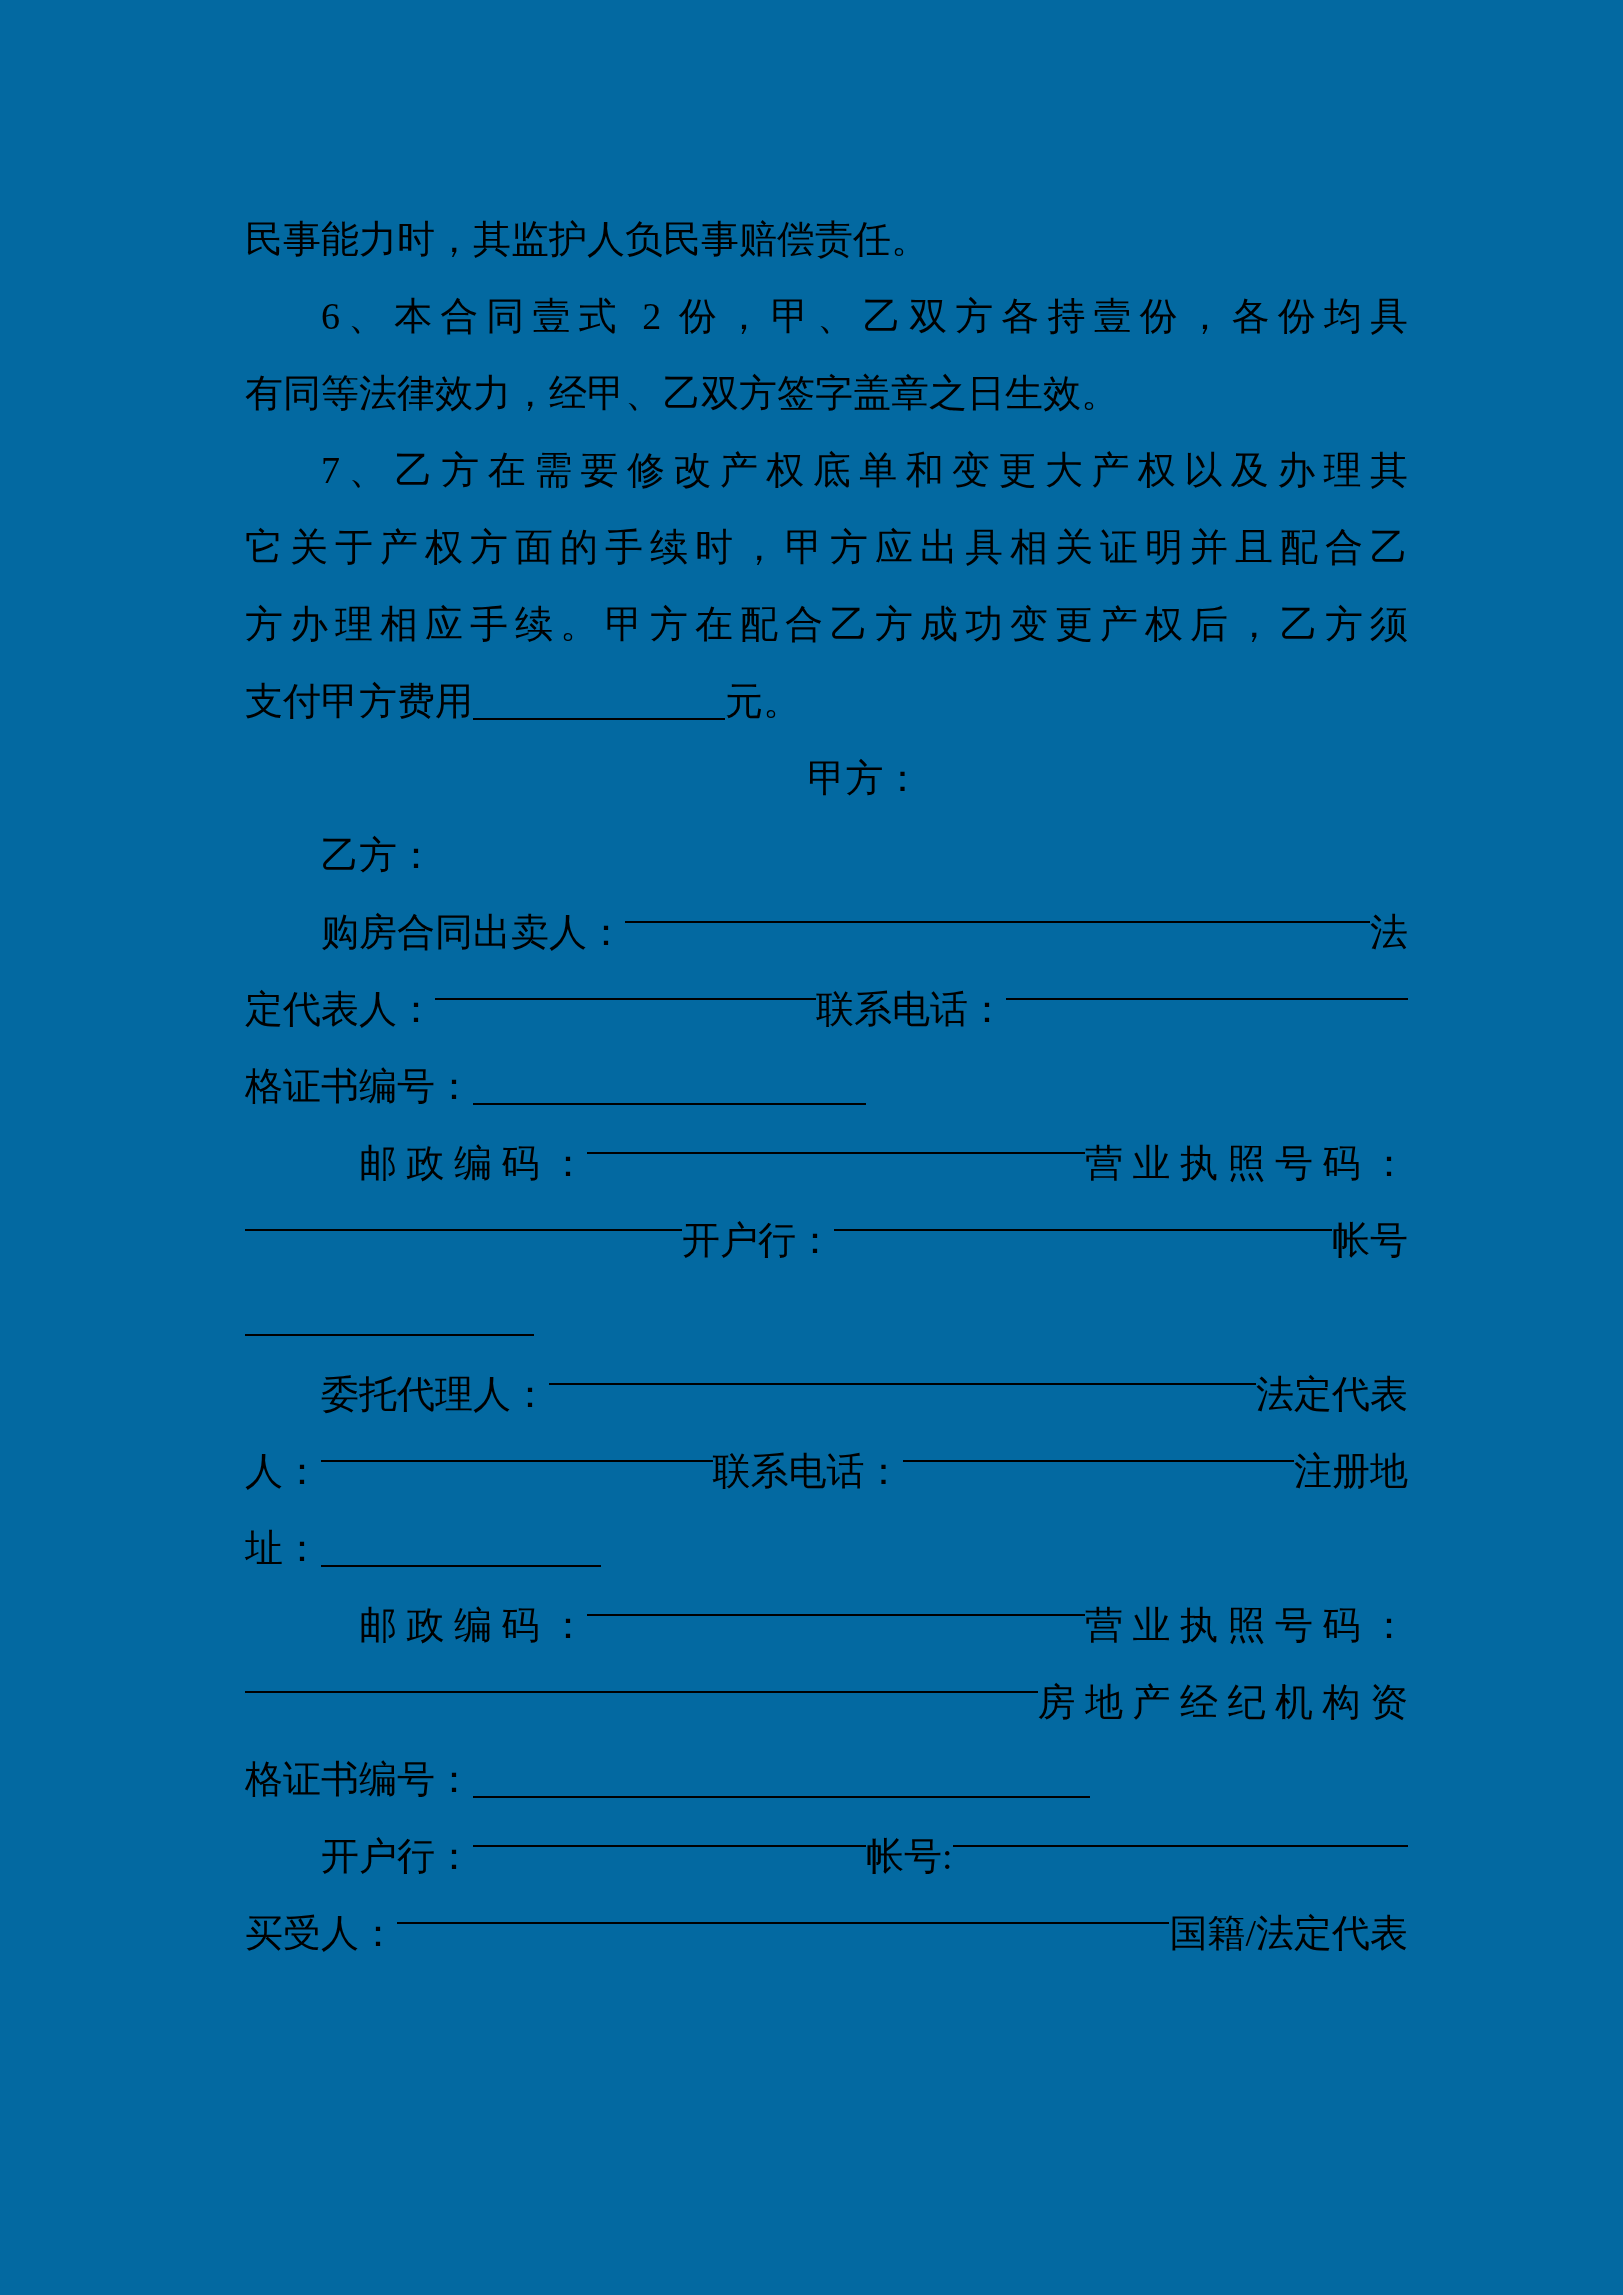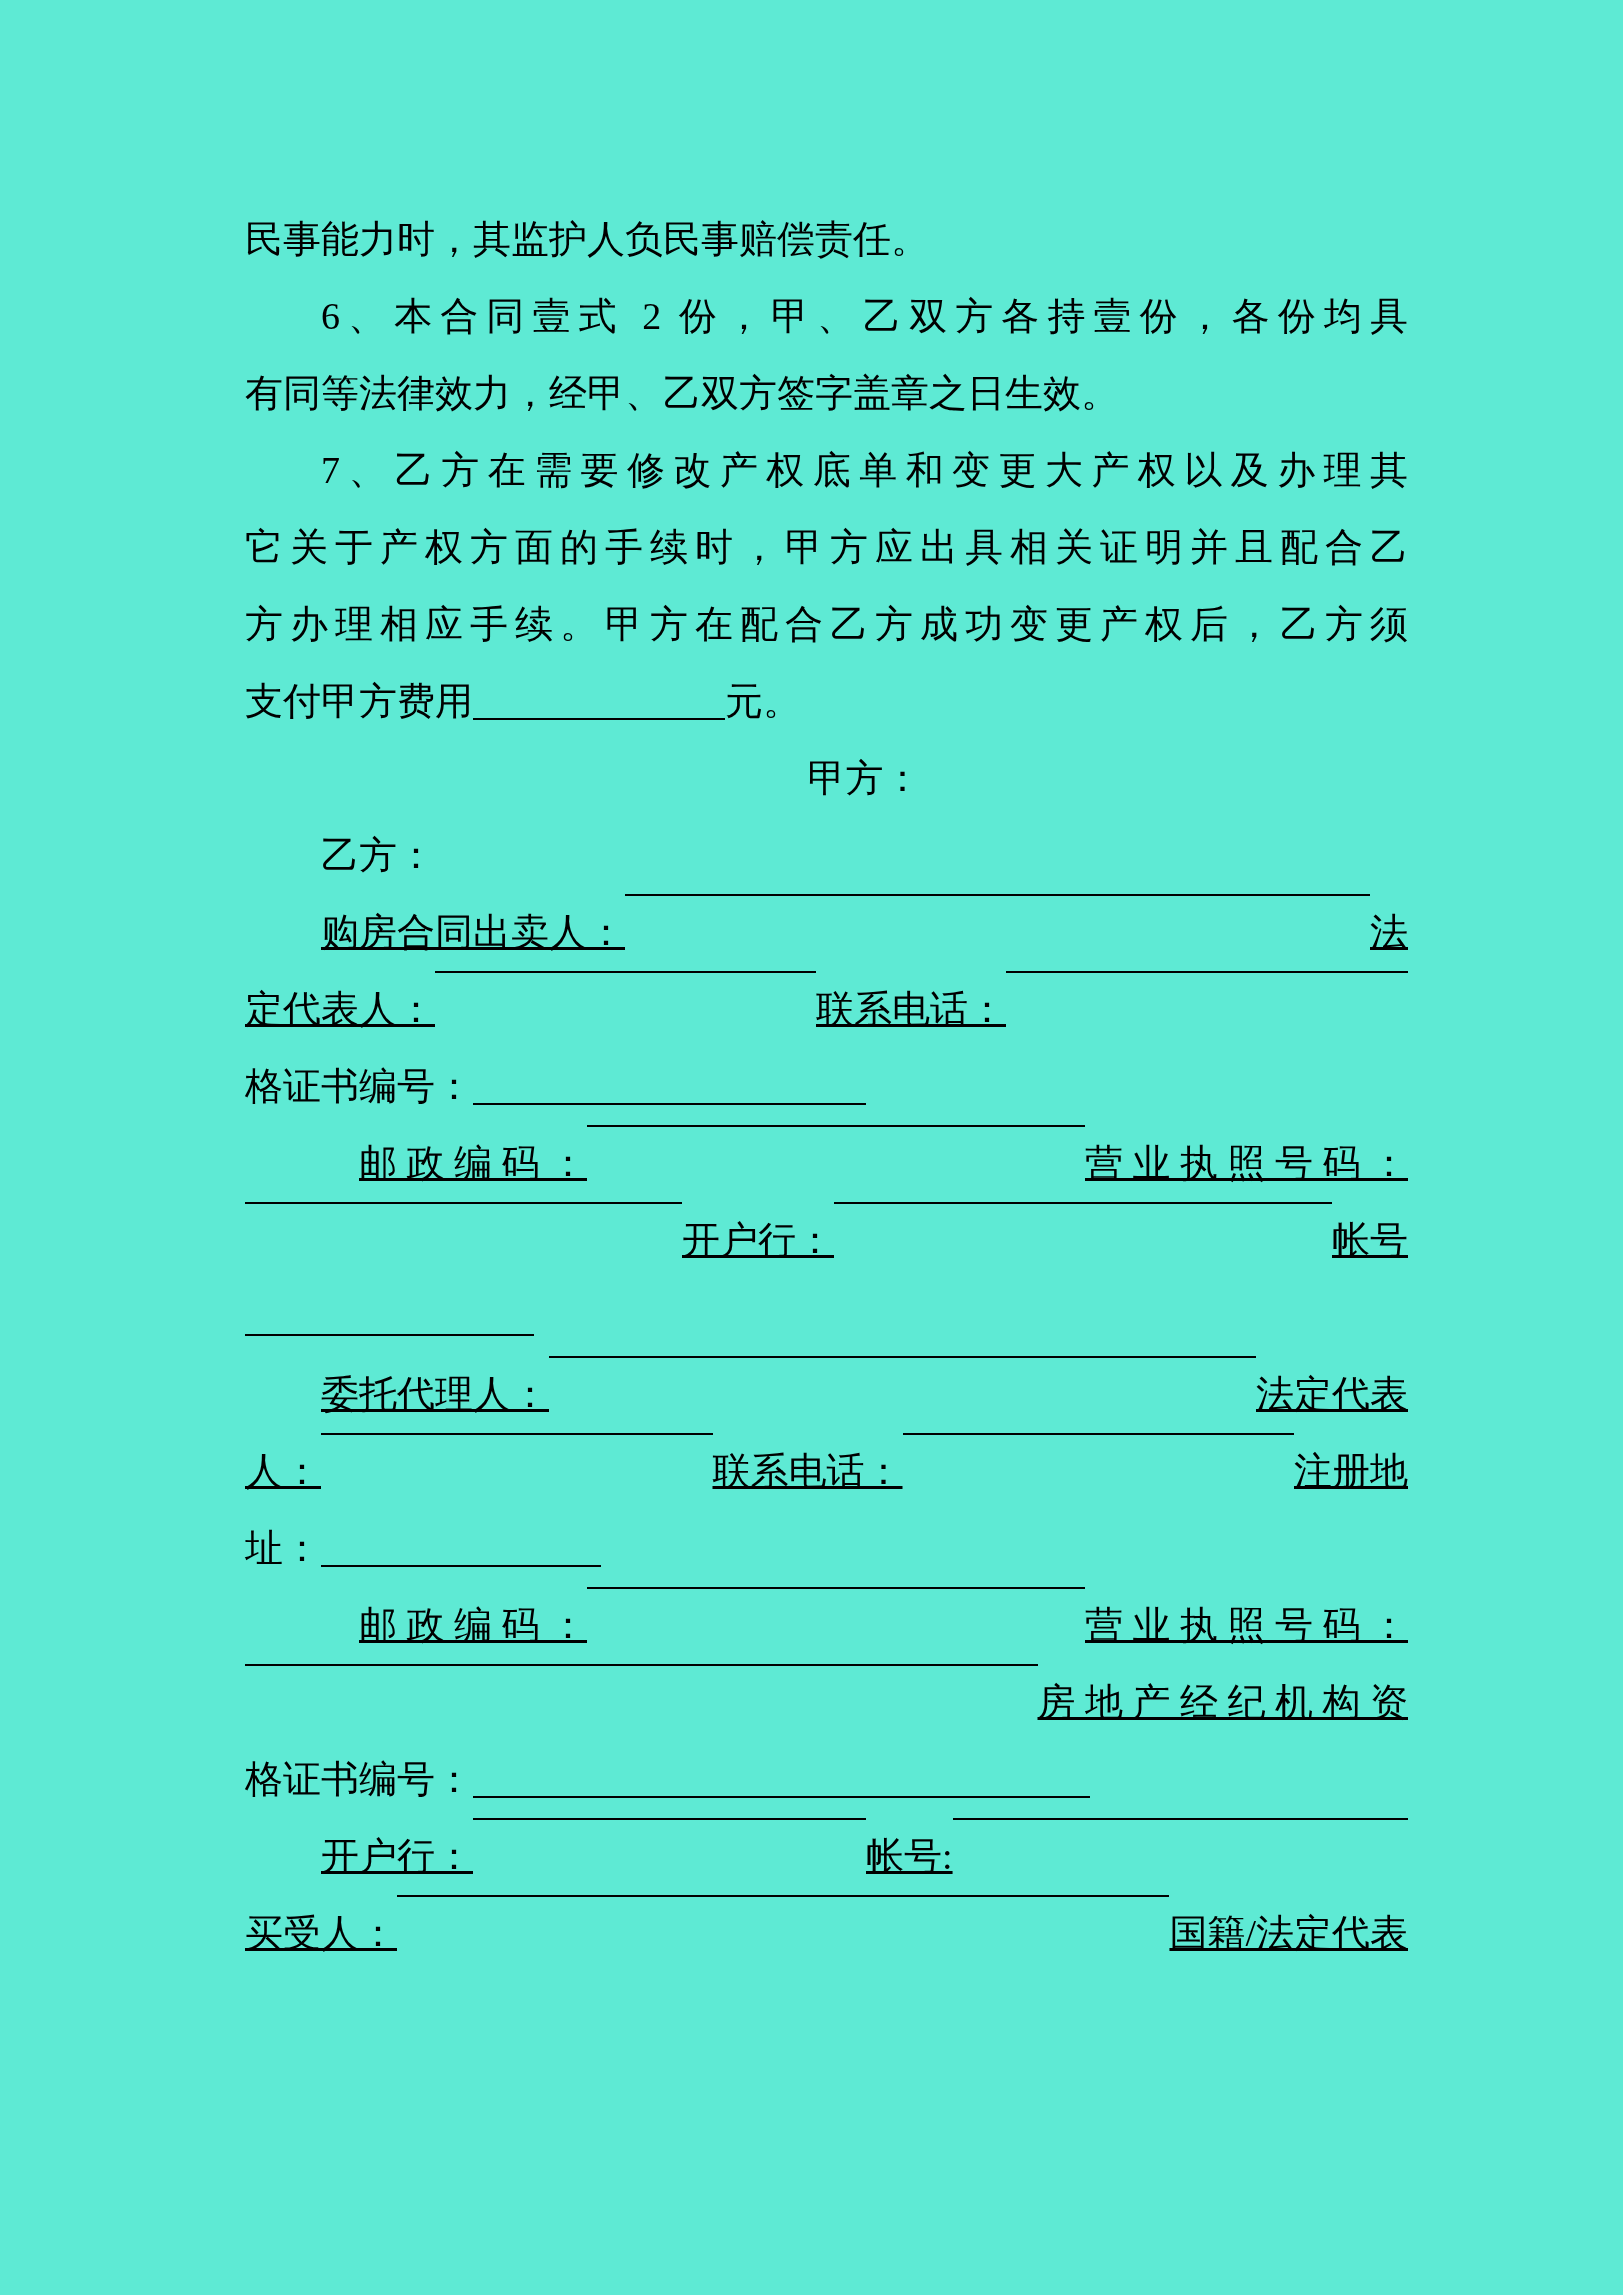--- a/index.html
+++ b/index.html
@@ -4,21 +4,21 @@
 <style>
   html, body {
     margin: 0;
     padding: 0;
     background: #ffffff;
   }
   .page {
     position: relative;
     width: 1623px;
     height: 2295px;
-    background: #5eead4;
+    background: #0369a1;
     overflow: hidden;
     font-family: "Liberation Serif", "DejaVu Serif", serif;
     color: #000000;
   }
   .doc {
     position: absolute;
     left: 245px;
     top: 201px;
     width: 1163px;
     font-size: 38px;
@@ -28,22 +28,21 @@
     height: 77px;
     white-space: pre;
   }
   .line.justify {
     text-align: justify;
     text-align-last: justify;
     text-justify: inter-character;
   }
   .line.flexline {
     display: flex;
-    align-items: flex-start;
-    text-decoration: underline;
+    align-items: center;
   }
   .flexline .t {
     flex: 0 0 auto;
   }
   .blank {
     display: inline-block;
     height: 0;
     border-bottom: 2.2px solid #000000;
   }
   .line:not(.flexline) .blank {

